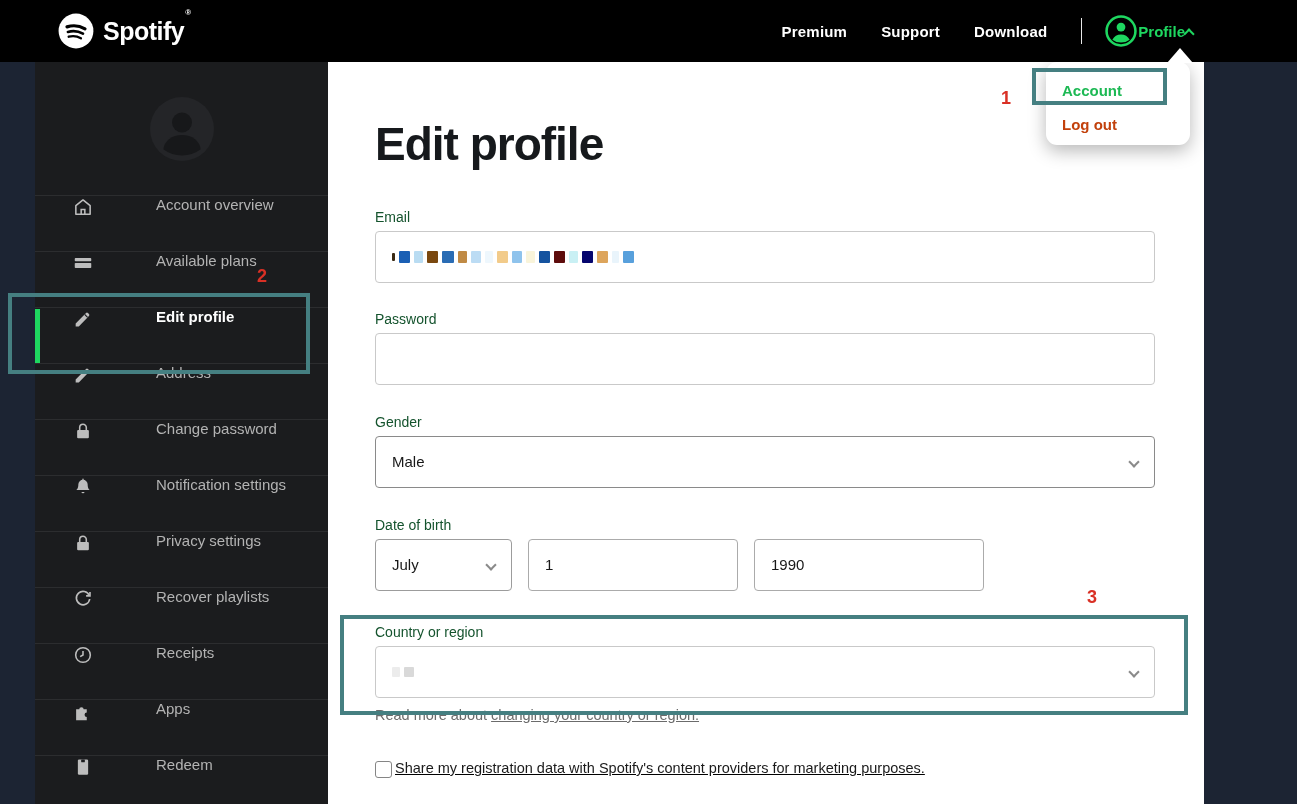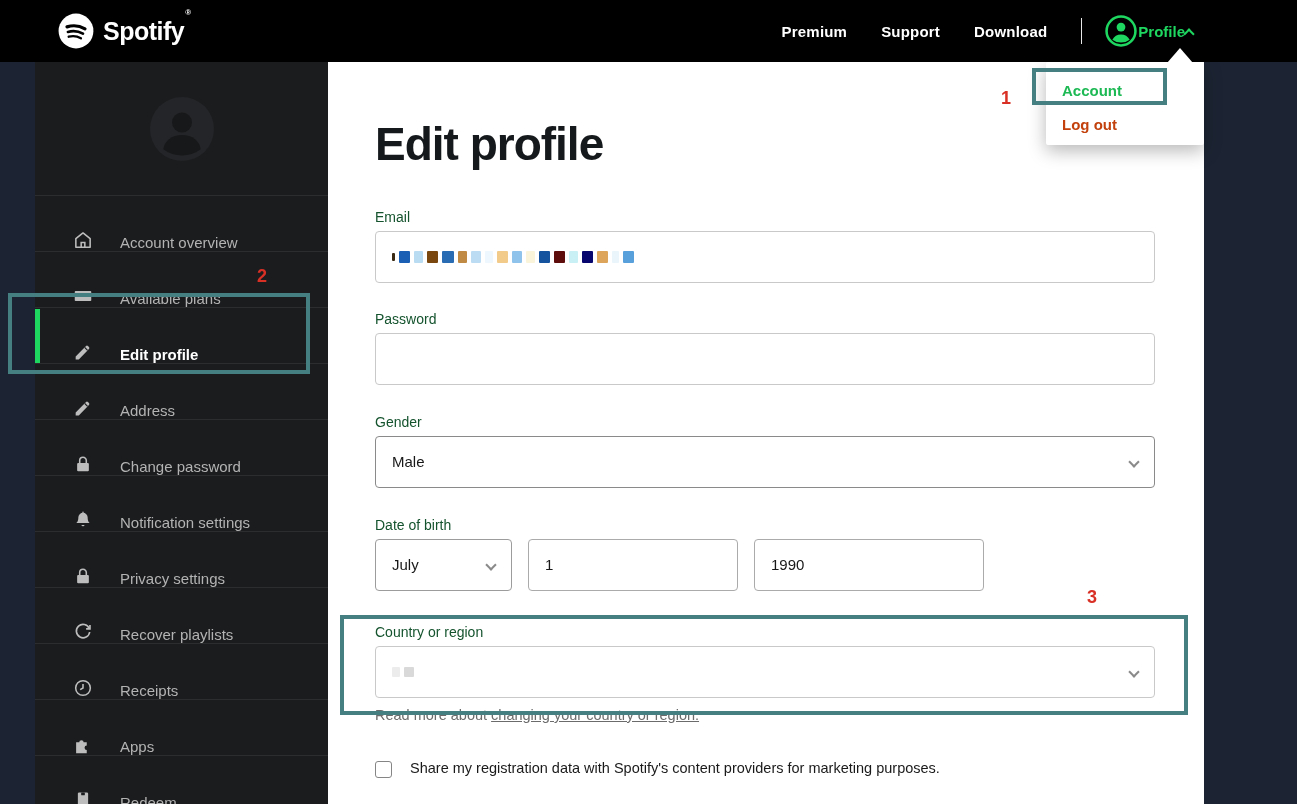--- a/index.html
+++ b/index.html
@@ -22,22 +22,22 @@
   .profile-label { color:#1ed760; font-size:15px; font-weight:700; }
   .caret { display:inline-block; width:8px; height:8px; border-right:2px solid #8a8a8a;
            border-bottom:2px solid #8a8a8a; transform:rotate(45deg); }
   .caret-up { border-color:#1ed760; transform:rotate(-135deg); position:relative; top:3px; }
 
   
   .sidebar { position:absolute; left:35px; top:62px; width:293px; height:742px; background:#1b1c1e; }
   .avatar-box { height:133px; display:flex; align-items:center; justify-content:center; }
   .avatar-box svg { width:64px; height:64px; }
   .side-items { border-top:1px solid #2c2d2f; }
-  .side-item { position:relative; height:56px; display:flex; align-items:flex-end;
-               border-bottom:1px solid #2c2d2f; cursor:pointer; }
+  .side-item { position:relative; height:56px; display:flex; align-items:flex-start;
+               border-bottom:1px solid #2c2d2f; cursor:pointer;gap:36px; }
   .side-icon { width:22px; height:22px; margin-left:37px; display:flex; align-items:center; justify-content:center; }
   .side-icon svg { width:22px; height:22px; display:block; }
   .side-label { margin-left:26px; color:#b3b3b3; font-size:15px; }
   .side-item.active .side-label { color:#fff; font-weight:700; }
   .active-bar { position:absolute; left:0; top:1px; width:5px; height:54px; background:#1ed760; display:none; }
   .side-item.active .active-bar { display:block; }
 
   
   .main { position:absolute; left:328px; top:62px; width:876px; height:742px; background:#fff;
           padding:56px 0 0 47px; }
@@ -50,28 +50,28 @@
   .select-box { border-color:#8a8a8a; justify-content:space-between; cursor:pointer; }
   .group { margin-bottom:28px; }
   .rblock { display:inline-block; height:12px; margin-right:4px; border-radius:1px; }
   .dob-row { display:flex; gap:16px; }
   .dob-month { width:137px; border-color:#9c9c9c; }
   .dob-day   { width:210px; border-color:#ababab; }
   .dob-year  { width:230px; border-color:#ababab; }
   .country-select { border-color:#c9c9c9; }
   .help-line { margin-top:9px; font-size:14.5px; color:#6b6b6b; }
   .help-line a { color:#6b6b6b; text-decoration:underline; cursor:pointer; }
-  .check-row { margin-top:37px; display:flex; align-items:flex-start; gap:18px; }
+  .check-row { margin-top:37px; display:flex; align-items:flex-start; gap:3px;text-decoration:underline; }
   .checkbox { width:17px; height:17px; border:1px solid #858585; border-radius:3px; background:#fff;
               cursor:pointer; flex:0 0 auto; margin-top:1px; }
   .check-label { font-size:14.5px; color:#1a1a1a; }
 
   
-  .dropdown { position:absolute; left:1046px; top:62px; width:158px; height:83px; background:#fff;
-              border-radius:2px; box-shadow:0 6px 18px rgba(0,0,0,.28); z-index:40; padding-top:11px; }
+  .dropdown { position:absolute; left:1046px; top:62px; width:144px; height:83px; background:#fff;
+              border-radius:11px; box-shadow:0 6px 18px rgba(0,0,0,.28); z-index:40; padding-top:11px; }
   .dropdown-pointer { position:absolute; left:1167px; top:48px; width:0; height:0; z-index:41;
               border-left:13px solid transparent; border-right:13px solid transparent; border-bottom:15px solid #fff; }
   .menu-item { height:34px; display:flex; align-items:center; padding-left:16px; font-size:15px; cursor:pointer; }
   .menu-item.account { color:#1db954; font-weight:700; }
   .menu-item.logout { color:#c2410c; font-weight:600; }
 
   
   .hl-box { position:absolute; border:4px solid #457f81; background:transparent; z-index:50; pointer-events:none; }
   .hl-1 { left:1032px; top:68px;  width:135px; height:37px;  }
   .hl-2 { left:8px;    top:293px; width:302px; height:81px;  }

